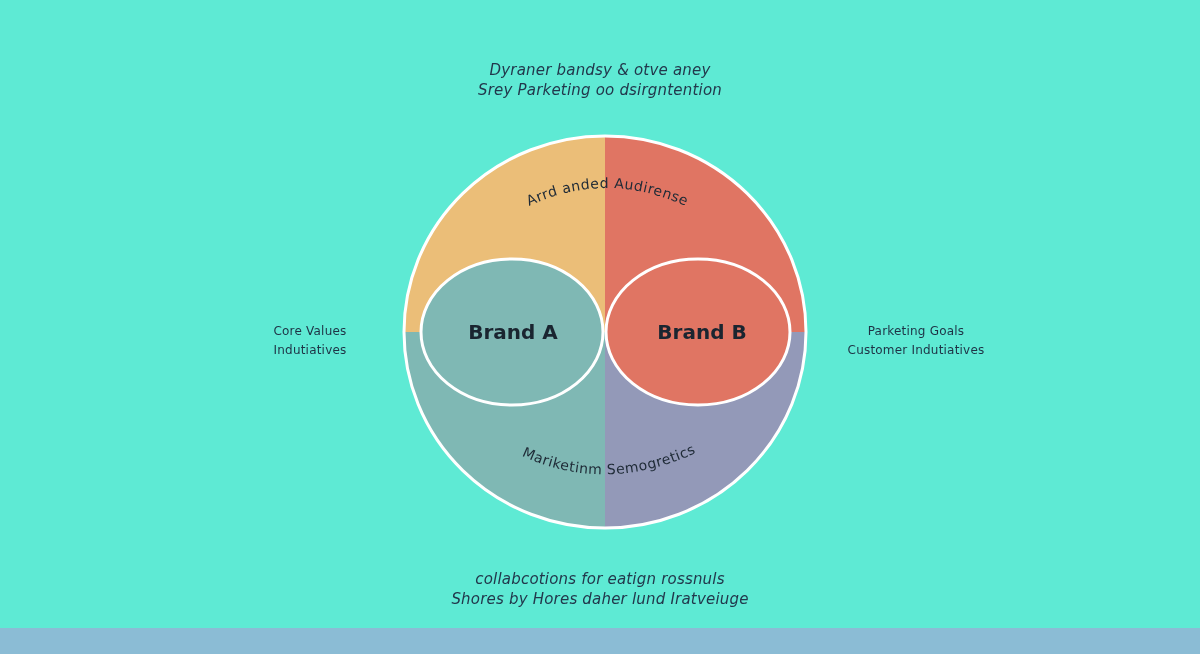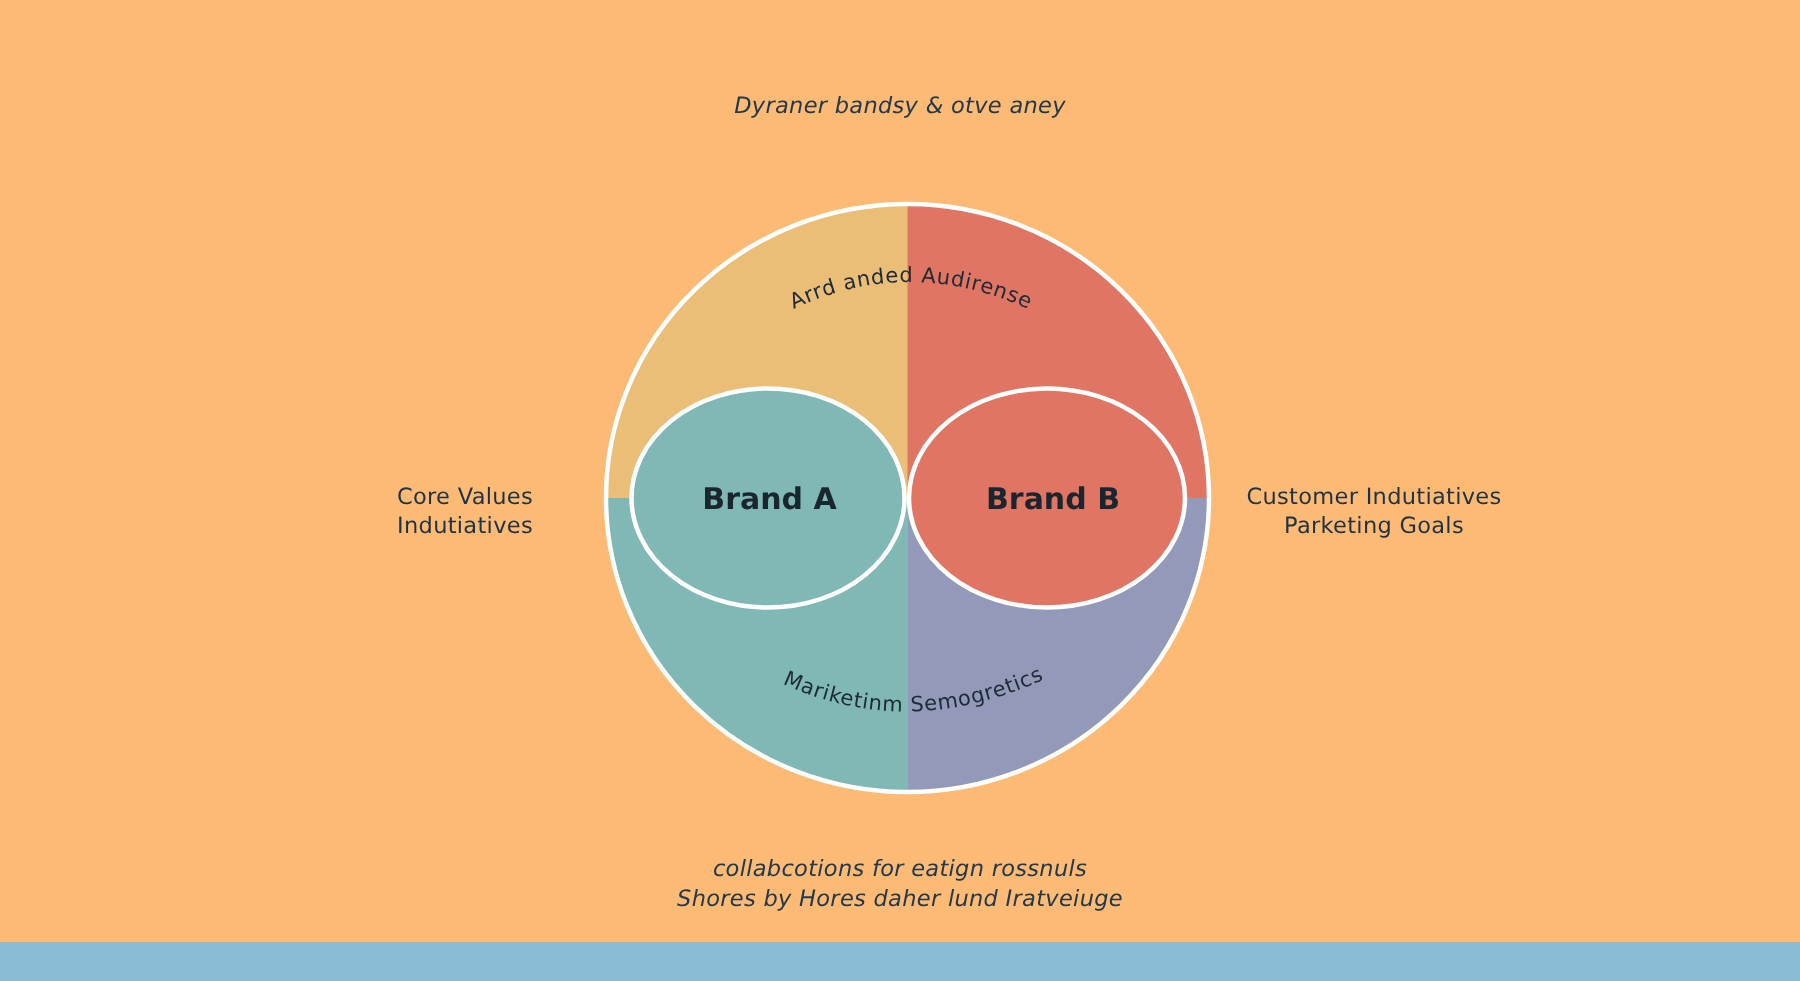--- a/index.html
+++ b/index.html
@@ -8,38 +8,38 @@
       width: 1200px;
       height: 654px;
       overflow: hidden;
       background: #8BBCD5;
       font-family: "DejaVu Sans", sans-serif;
     }
     .canvas {
       position: relative;
       width: 1200px;
       height: 628px;
-      background: #fdba74;
+      background: #5eead4;
     }
     .caption {
       position: absolute;
       left: 0;
       width: 1200px;
       text-align: center;
       font-style: italic;
       font-size: 15px;
       line-height: 20px;
       color: #22384C;
       letter-spacing: 0.2px;
     }
     .caption.top { top: 60px; }
     .caption.bottom { top: 569px; }
     .side-label {
       position: absolute;
-      font-size: 15px;
+      font-size: 12px;
       line-height: 19px;
       color: #1E3245;
       text-align: center;
       letter-spacing: 0.2px;
     }
     .side-label.left { left: 240px; width: 140px; top: 322px; }
     .side-label.right { left: 818px; width: 196px; top: 322px; }
     svg.diagram {
       position: absolute;
       left: 0;
@@ -58,20 +58,21 @@
       letter-spacing: 0.5px;
     }
   </style>
 </head>
 <body>
 
 <div class="canvas">
 
   <div class="caption top">
     <div>Dyraner bandsy &amp; otve aney</div>
+    <div>Srey Parketing oo dsirgntention</div>
   </div>
 
   <svg class="diagram" width="1200" height="654" viewBox="0 0 1200 654">
     <defs>
       <clipPath id="outerClip">
         <ellipse cx="605" cy="332" rx="201" ry="196"></ellipse>
       </clipPath>
       <path id="topArc" d="M 525 208 Q 605 168 690 208" fill="none"></path>
       <path id="bottomArc" d="M 520 455 Q 605 495 698 452" fill="none"></path>
     </defs>
@@ -97,22 +98,22 @@
       <textPath href="#bottomArc" startOffset="50%" text-anchor="middle">Mariketinm Semogretics</textPath>
     </text>
   </svg>
 
   <div class="side-label left">
     <div>Core Values</div>
     <div>Indutiatives</div>
   </div>
 
   <div class="side-label right">
+    <div>Parketing Goals</div>
     <div>Customer Indutiatives</div>
-    <div>Parketing Goals</div>
   </div>
 
   <div class="caption bottom">
     <div>collabcotions for eatign rossnuls</div>
     <div>Shores by Hores daher lund Iratveiuge</div>
   </div>
 
 </div>
 
 </body></html>

